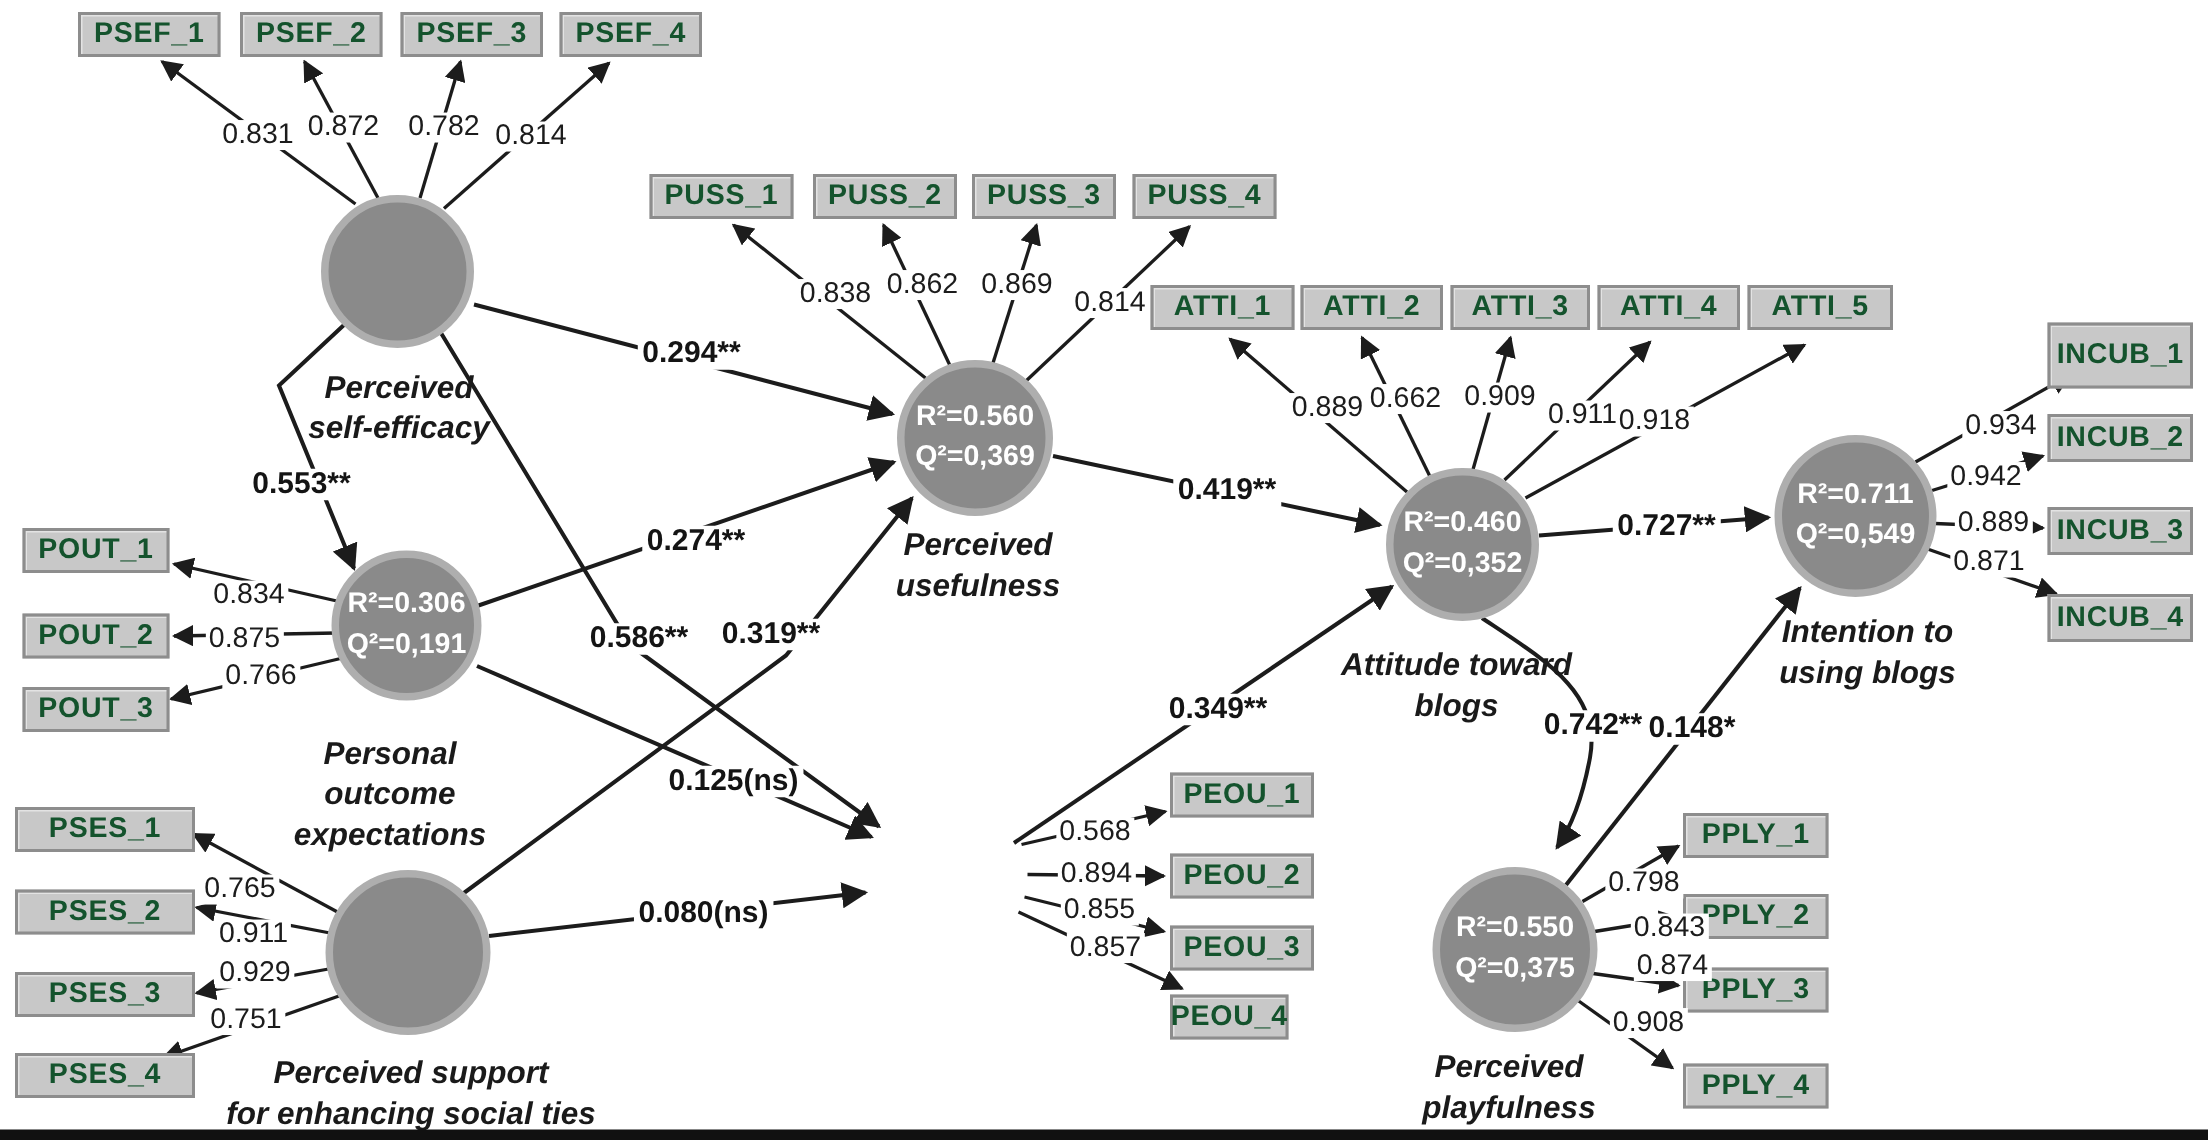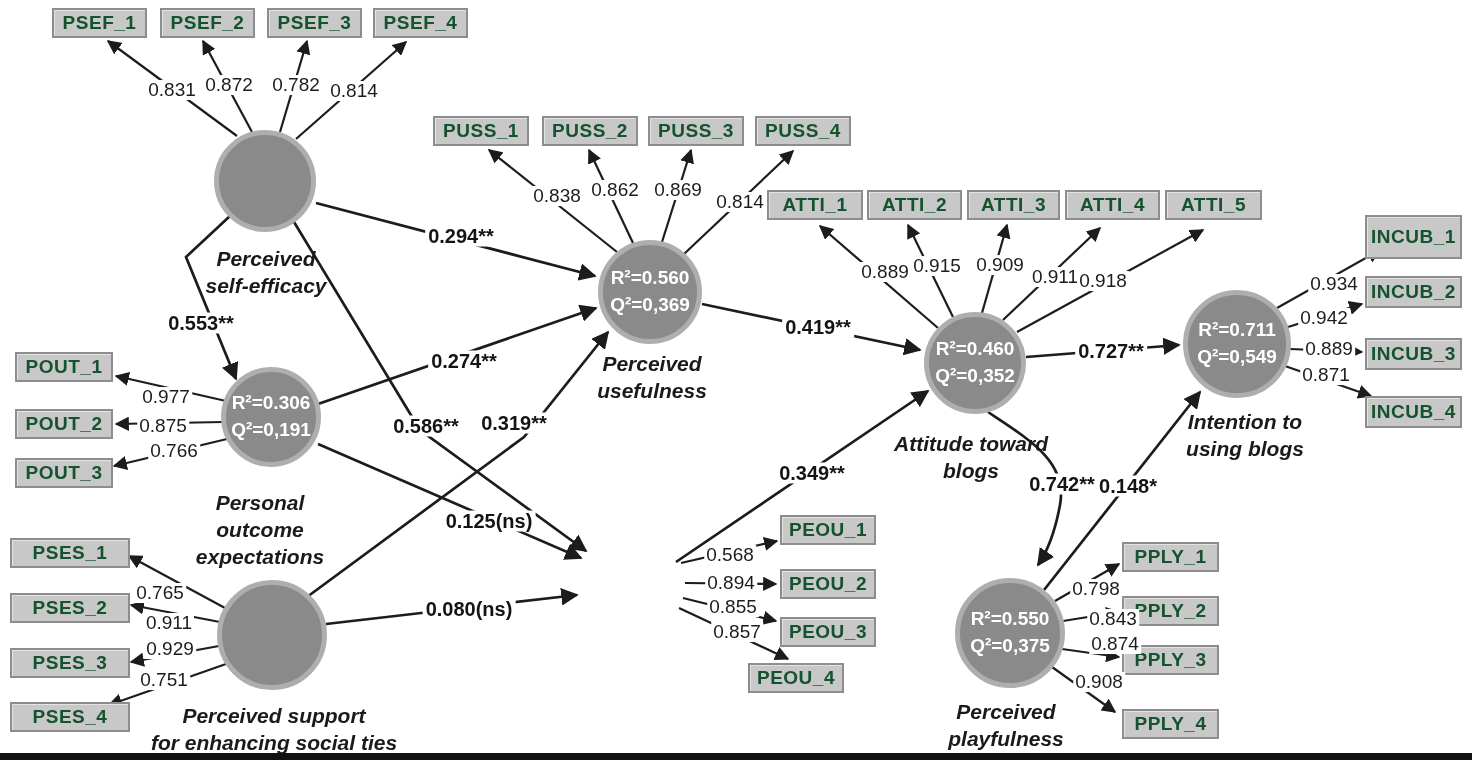--- a/index.html
+++ b/index.html
@@ -167,49 +167,49 @@
   <div class="box" style="left:15px;top:458px;width:98px">POUT_3</div>
 
   <div class="box" style="left:10px;top:538px;width:120px">PSES_1</div>
   <div class="box" style="left:10px;top:593px;width:120px">PSES_2</div>
   <div class="box" style="left:10px;top:648px;width:120px">PSES_3</div>
   <div class="box" style="left:10px;top:702px;width:120px">PSES_4</div>
 
   <div class="box" style="left:780px;top:515px;width:96px">PEOU_1</div>
   <div class="box" style="left:780px;top:569px;width:96px">PEOU_2</div>
   <div class="box" style="left:780px;top:617px;width:96px">PEOU_3</div>
-  <div class="box" style="left:748px;top:663px;width:96px">PEOU_4</div>
+  <div class="box" style="left:780px;top:663px;width:79px">PEOU_4</div>
 
   <div class="box" style="left:1122px;top:542px;width:97px">PPLY_1</div>
   <div class="box" style="left:1122px;top:596px;width:97px">PPLY_2</div>
   <div class="box" style="left:1122px;top:645px;width:97px">PPLY_3</div>
   <div class="box" style="left:1122px;top:709px;width:97px">PPLY_4</div>
 
   <div class="loading" style="left:172px;top:90px">0.831</div>
   <div class="loading" style="left:229px;top:85px">0.872</div>
   <div class="loading" style="left:296px;top:85px">0.782</div>
   <div class="loading" style="left:354px;top:91px">0.814</div>
 
   <div class="loading" style="left:557px;top:196px">0.838</div>
   <div class="loading" style="left:615px;top:190px">0.862</div>
   <div class="loading" style="left:678px;top:190px">0.869</div>
   <div class="loading" style="left:740px;top:202px">0.814</div>
 
   <div class="loading" style="left:885px;top:272px">0.889</div>
-  <div class="loading" style="left:937px;top:266px">0.915</div>
+  <div class="loading" style="left:937px;top:266px">0.662</div>
   <div class="loading" style="left:1000px;top:265px">0.909</div>
   <div class="loading" style="left:1055px;top:277px">0.911</div>
   <div class="loading" style="left:1103px;top:281px">0.918</div>
 
   <div class="loading" style="left:1334px;top:284px">0.934</div>
   <div class="loading" style="left:1324px;top:318px">0.942</div>
   <div class="loading" style="left:1329px;top:349px">0.889</div>
   <div class="loading" style="left:1326px;top:375px">0.871</div>
 
-  <div class="loading" style="left:166px;top:397px">0.977</div>
+  <div class="loading" style="left:166px;top:397px">0.834</div>
   <div class="loading" style="left:163px;top:426px">0.875</div>
   <div class="loading" style="left:174px;top:451px">0.766</div>
 
   <div class="loading" style="left:160px;top:593px">0.765</div>
   <div class="loading" style="left:169px;top:623px">0.911</div>
   <div class="loading" style="left:170px;top:649px">0.929</div>
   <div class="loading" style="left:164px;top:680px">0.751</div>
 
   <div class="loading" style="left:730px;top:555px">0.568</div>
   <div class="loading" style="left:731px;top:583px">0.894</div>

